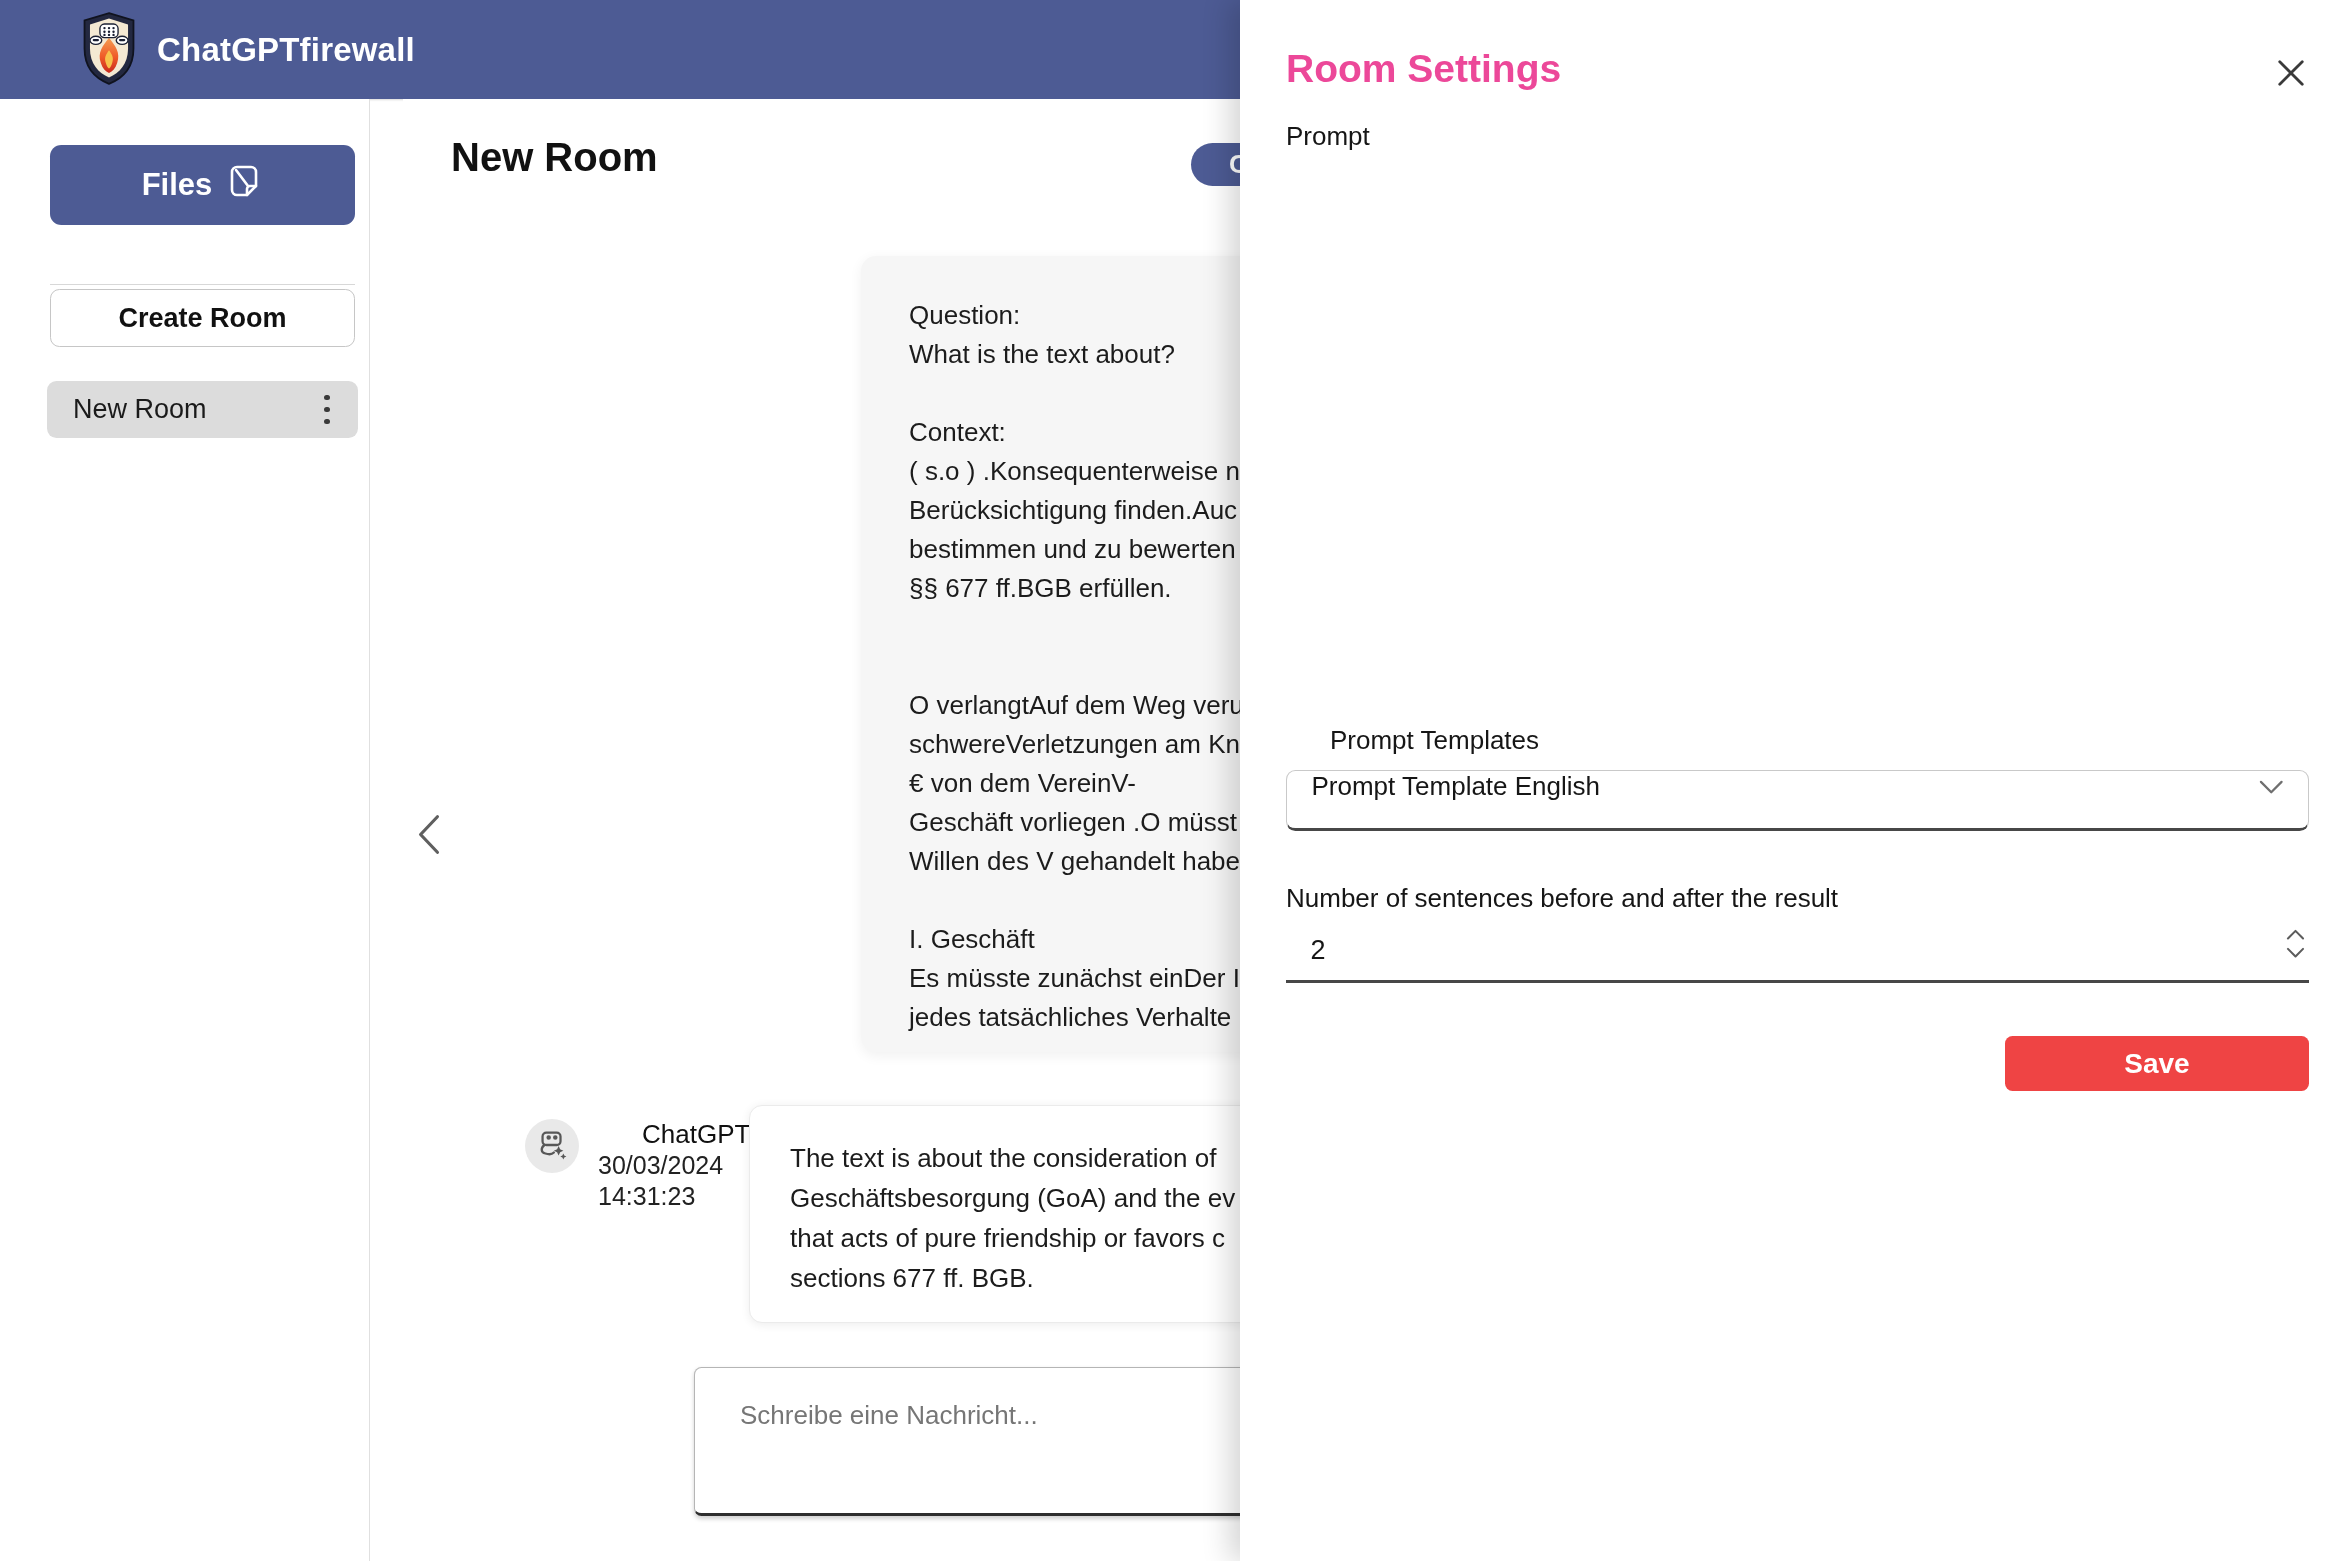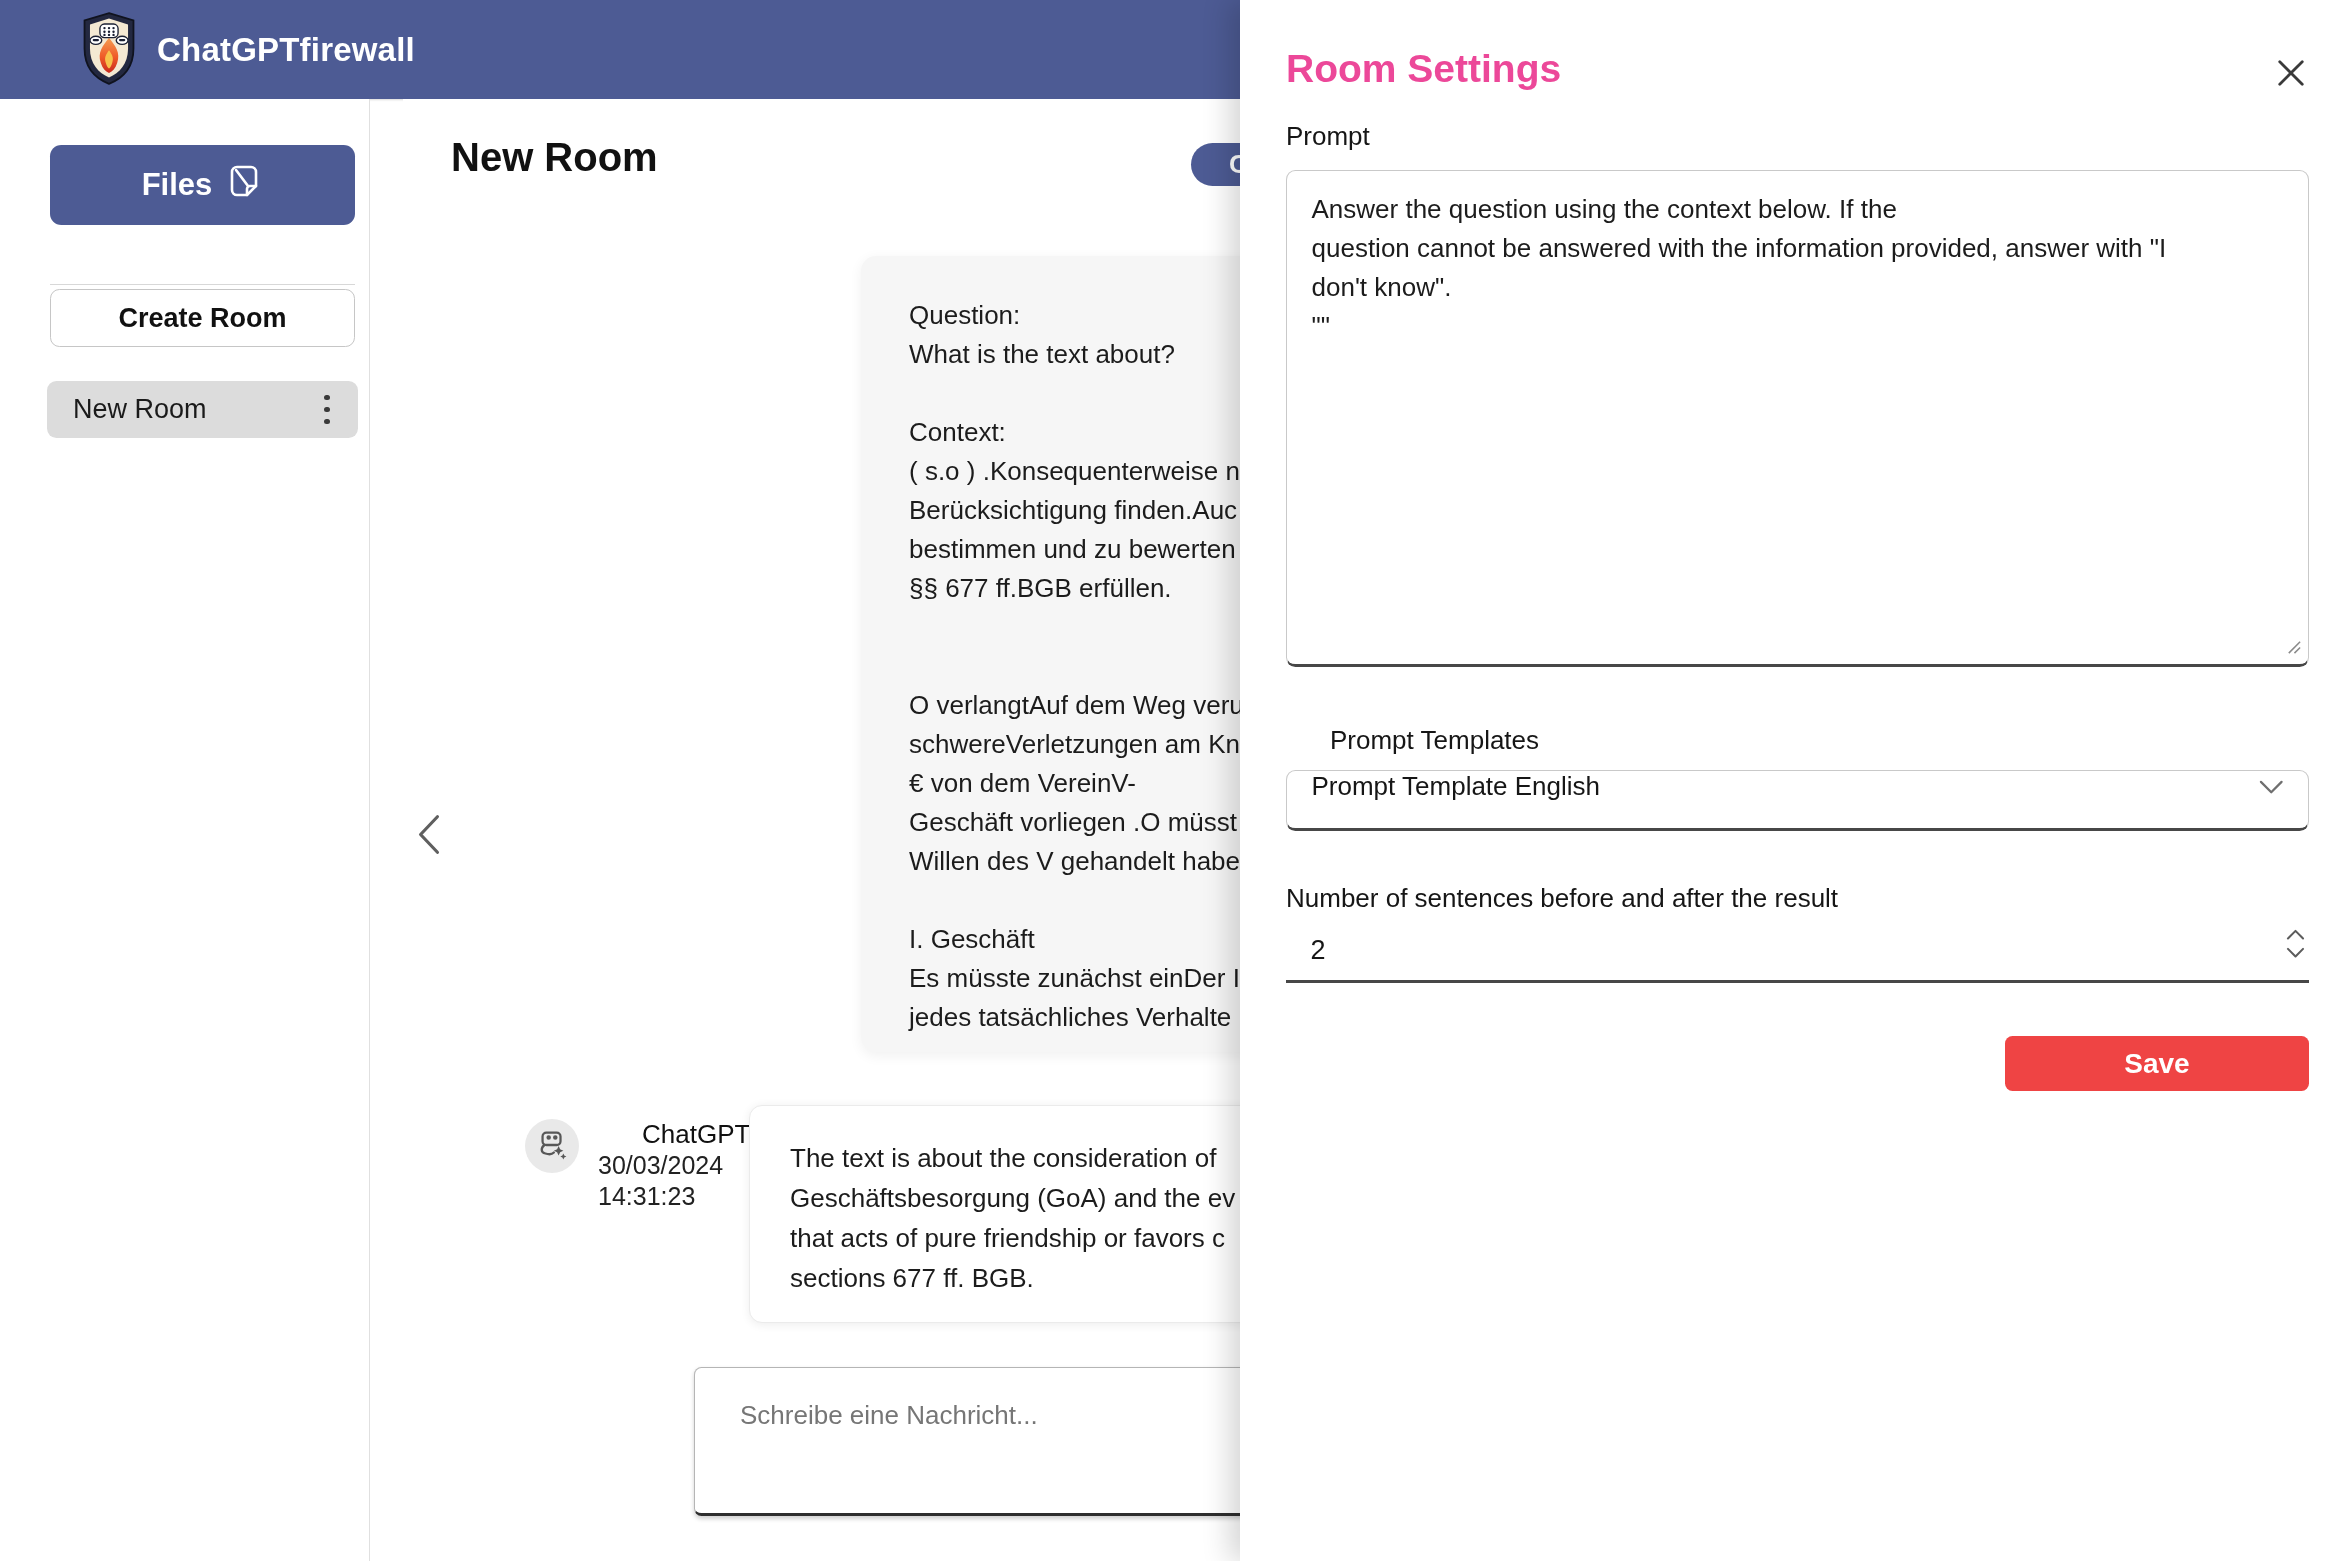--- a/index.html
+++ b/index.html
@@ -221,32 +221,20 @@
 <aside class="panel">
   <h2 class="panel-title">Room Settings</h2>
   <button class="panel-close">
     <svg width="30" height="30" viewBox="0 0 32 32" stroke="#3a3a3a" stroke-width="3" stroke-linecap="round">
       <line x1="4" y1="4" x2="28" y2="28"></line>
         <line x1="28" y1="4" x2="4" y2="28"></line>
     </svg>
   </button>
 
   <div class="field-label lbl-prompt">Prompt</div>
-  <div class="prompt-wrap">
-    <textarea style="">Answer the question using the context below. If the
-question cannot be answered with the information provided, answer with "I
-don't know".
-""</textarea>
-    <span class="resize-grip">
-      <svg width="17" height="17" viewBox="0 0 18 18" stroke="#8a8a8a" stroke-width="1.6">
-        <line x1="16" y1="4" x2="4" y2="16"></line>
-          <line x1="16" y1="10" x2="10" y2="16"></line>
-      </svg>
-    </span>
-  </div>
 
   <div class="field-label lbl-templates">Prompt Templates</div>
   <div class="select-box">
     <span class="select-value">Prompt Template English</span>
     <span>
       <svg width="24.5" height="15" viewBox="0 0 26 16" fill="none" stroke="#6f6f6f" stroke-width="2.4" stroke-linecap="round" stroke-linejoin="round">
         <polyline points="2,2 13,13 24,2"></polyline>
       </svg>
     </span>
   </div>

